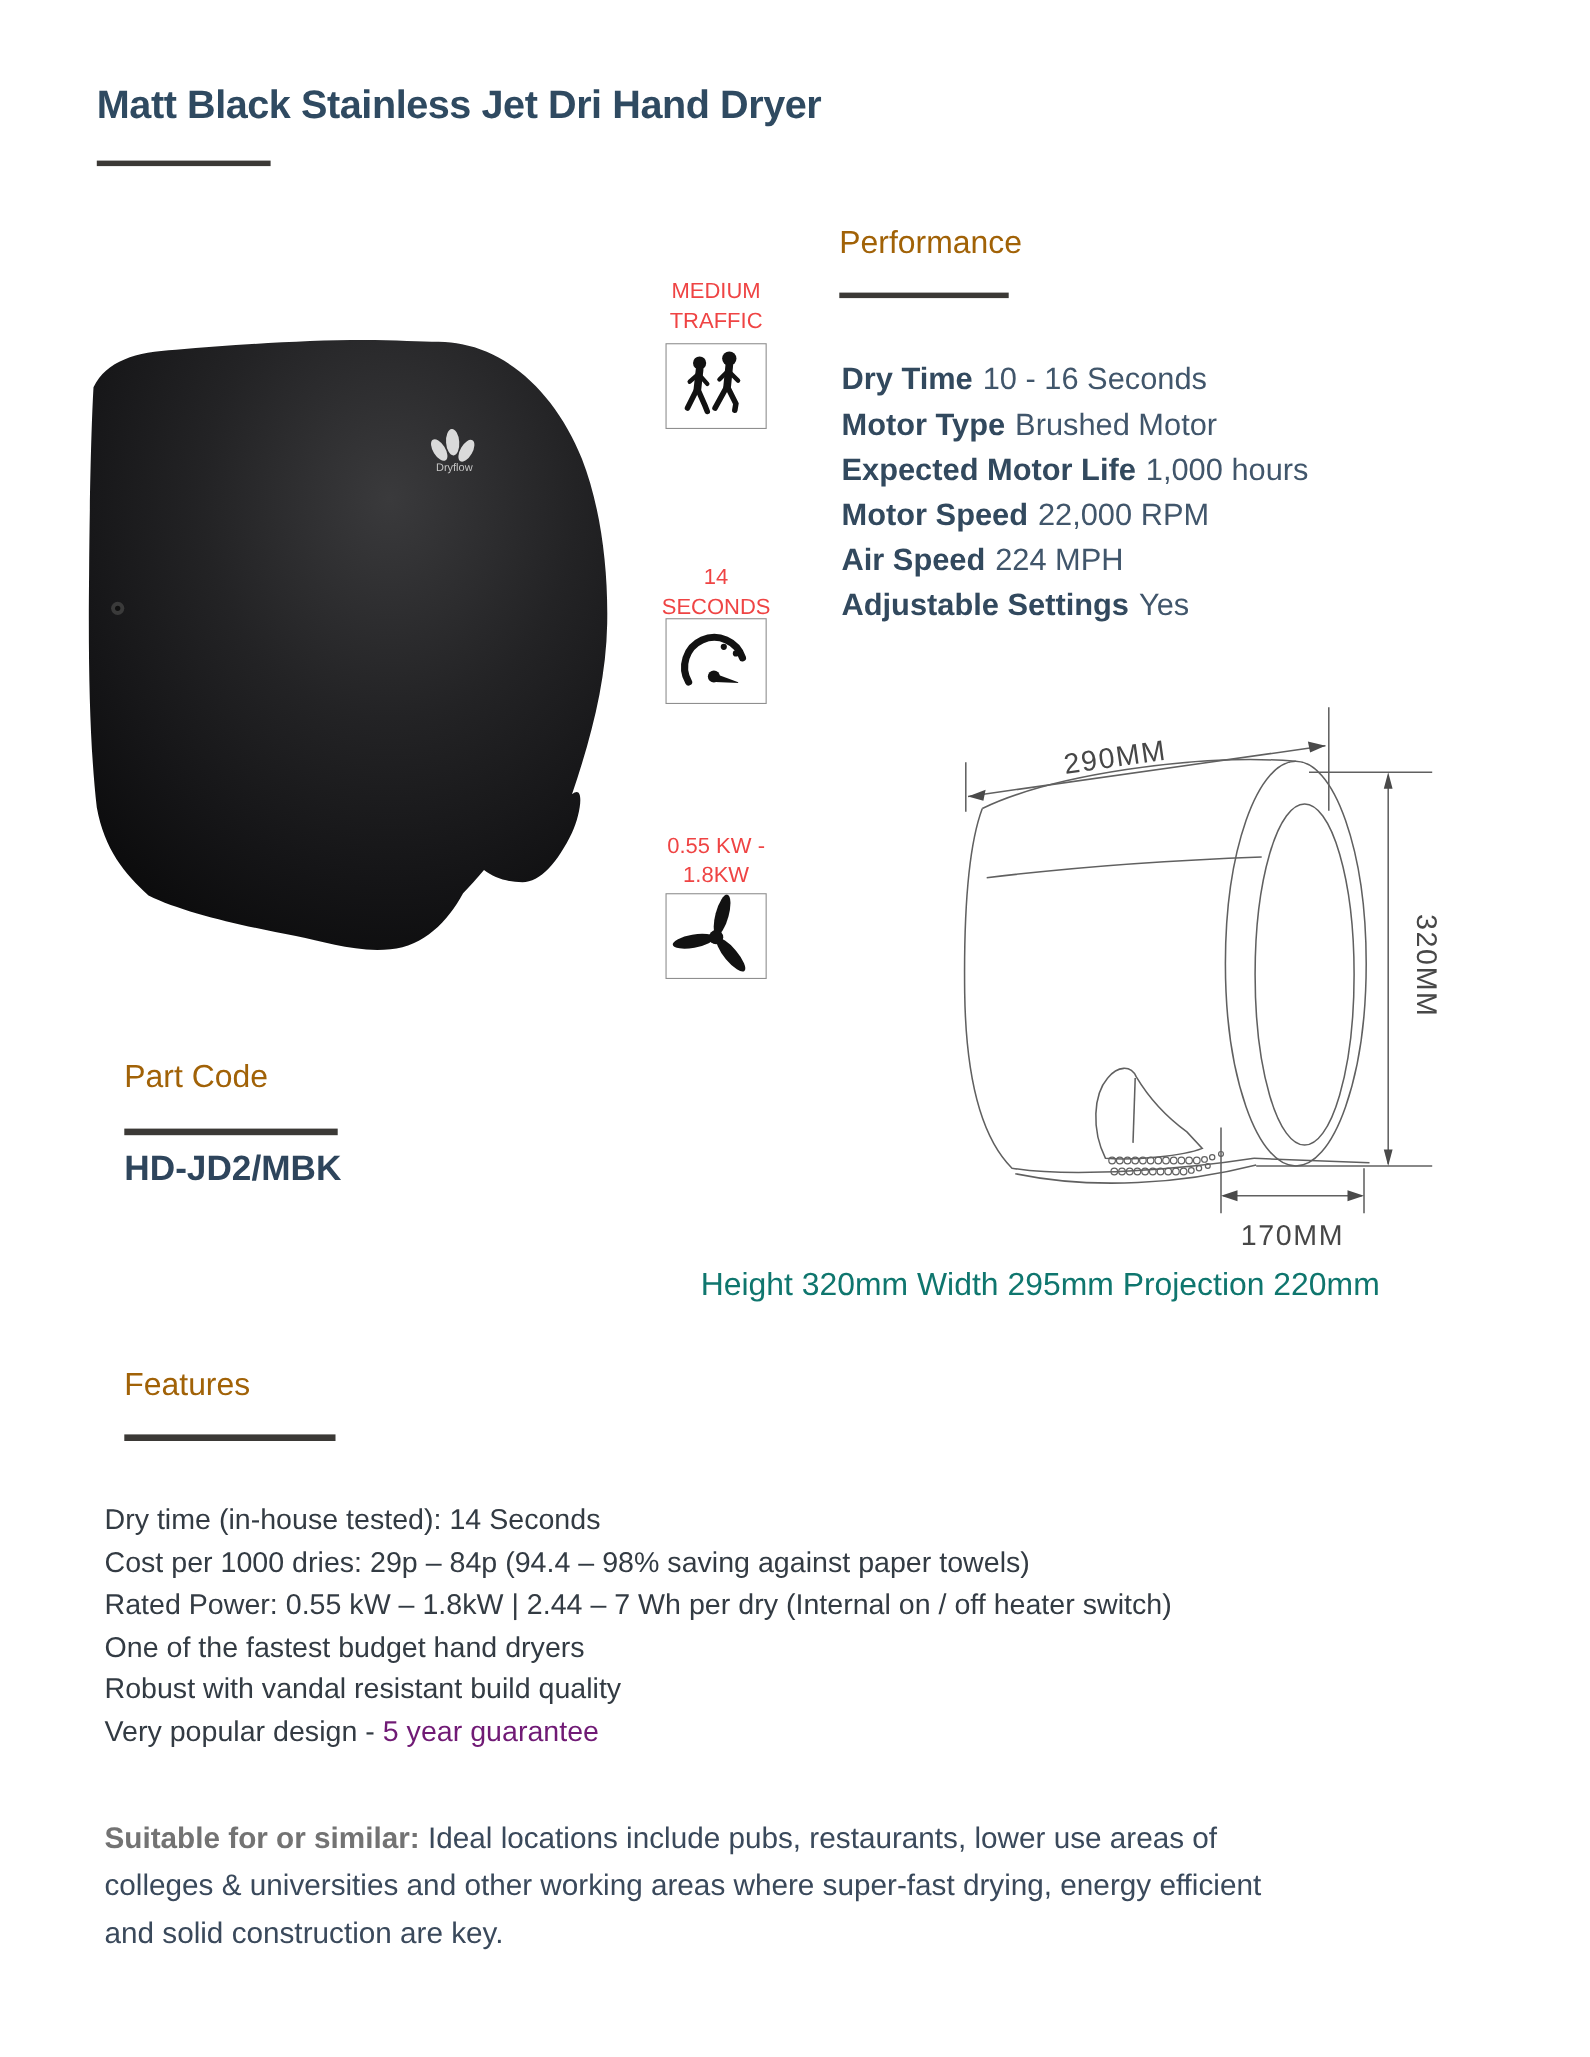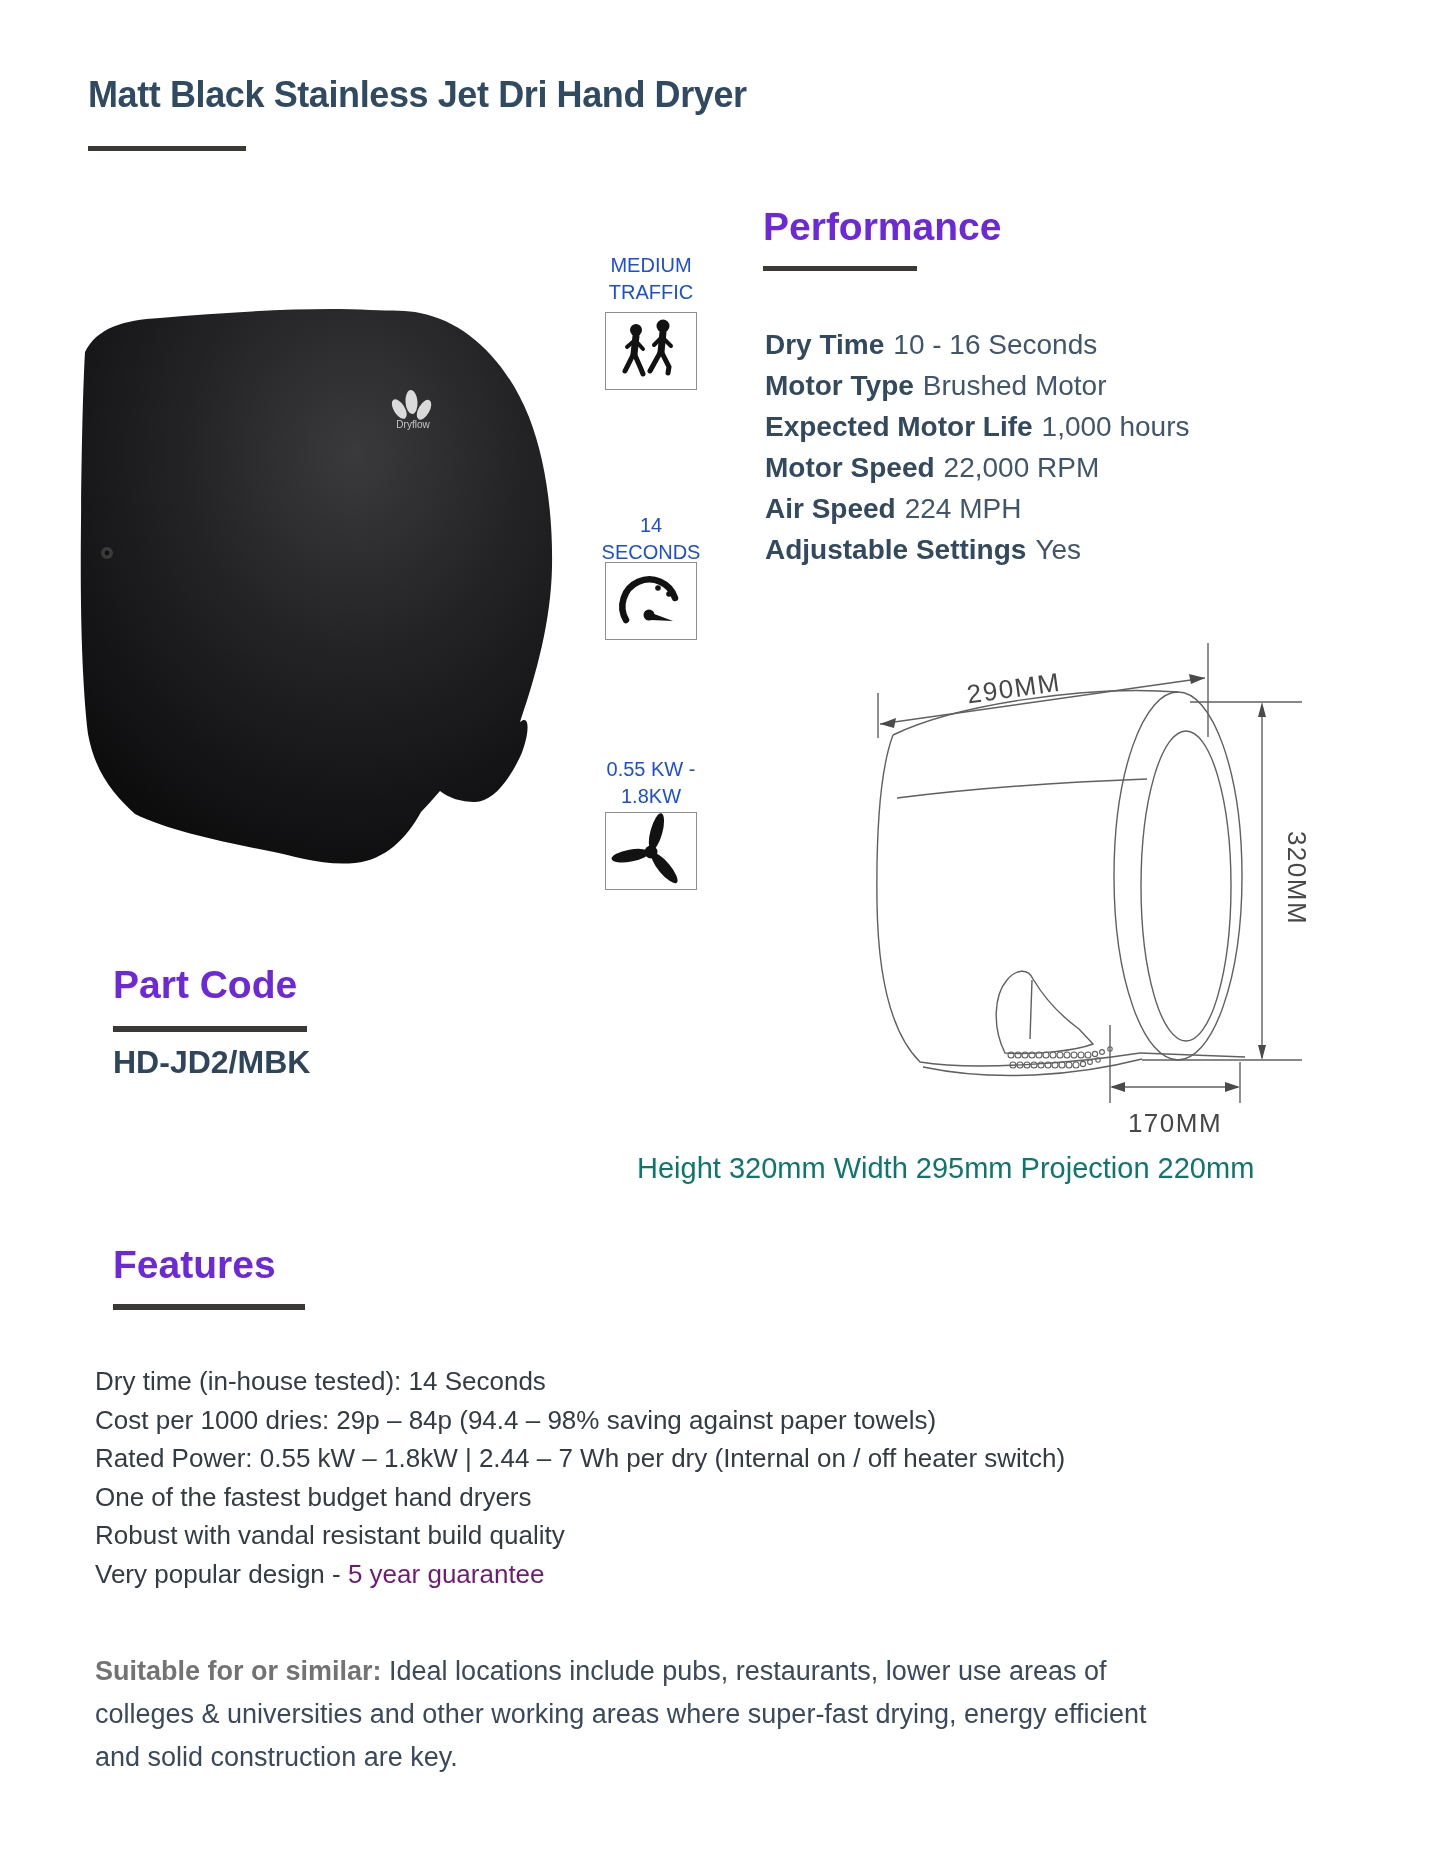--- a/index.html
+++ b/index.html
@@ -1,24 +1,24 @@
 <!DOCTYPE html>
 <html><head>
 <meta charset="utf-8">
 <style>
   html,body{margin:0;padding:0;background:#fff;}
   .page{position:relative;width:1445px;height:1870px;background:#ffffff;
         font-family:"Liberation Sans",sans-serif;overflow:hidden;}
   .abs{position:absolute;}
   .h-title{font-size:36px;font-weight:bold;color:#2f4a61;letter-spacing:-0.4px;white-space:nowrap;}
-  .h-section{font-size:39px;font-weight:bold;color:#6d28d9;white-space:nowrap;}
+  .h-section{font-size:29px;font-weight:normal;color:#a16207;white-space:nowrap;}
   .rule{background:#3b3936;}
   .spec-line{font-size:28px;line-height:41px;color:#41566b;white-space:nowrap;}
   .spec-label{font-weight:bold;color:#32495e;margin-right:9px;}
-  .badge-label{font-size:20px;line-height:27px;color:#1d4ed8;text-align:center;width:132px;font-weight:400;}
+  .badge-label{font-size:20px;line-height:27px;color:#ef4444;text-align:center;width:132px;font-weight:400;}
   .iconbox{width:90px;height:76px;border:1px solid #8f8f8f;background:#fff;
            display:flex;align-items:center;justify-content:center;box-sizing:content-box;}
   .partcode{font-size:32px;font-weight:bold;color:#2e455c;white-space:nowrap;}
   .caption{font-size:29px;color:#0f766e;white-space:nowrap;}
   .features-line{font-size:26px;line-height:38.5px;color:#333b43;white-space:nowrap;}
   .link{color:#701a75;text-align:center;}
   .suit-line{font-size:27px;line-height:43px;color:#3a495b;white-space:nowrap;}
   .suit-lead{font-weight:bold;color:#737373;}
   svg text{font-family:"Liberation Sans",sans-serif;}
 </style>

